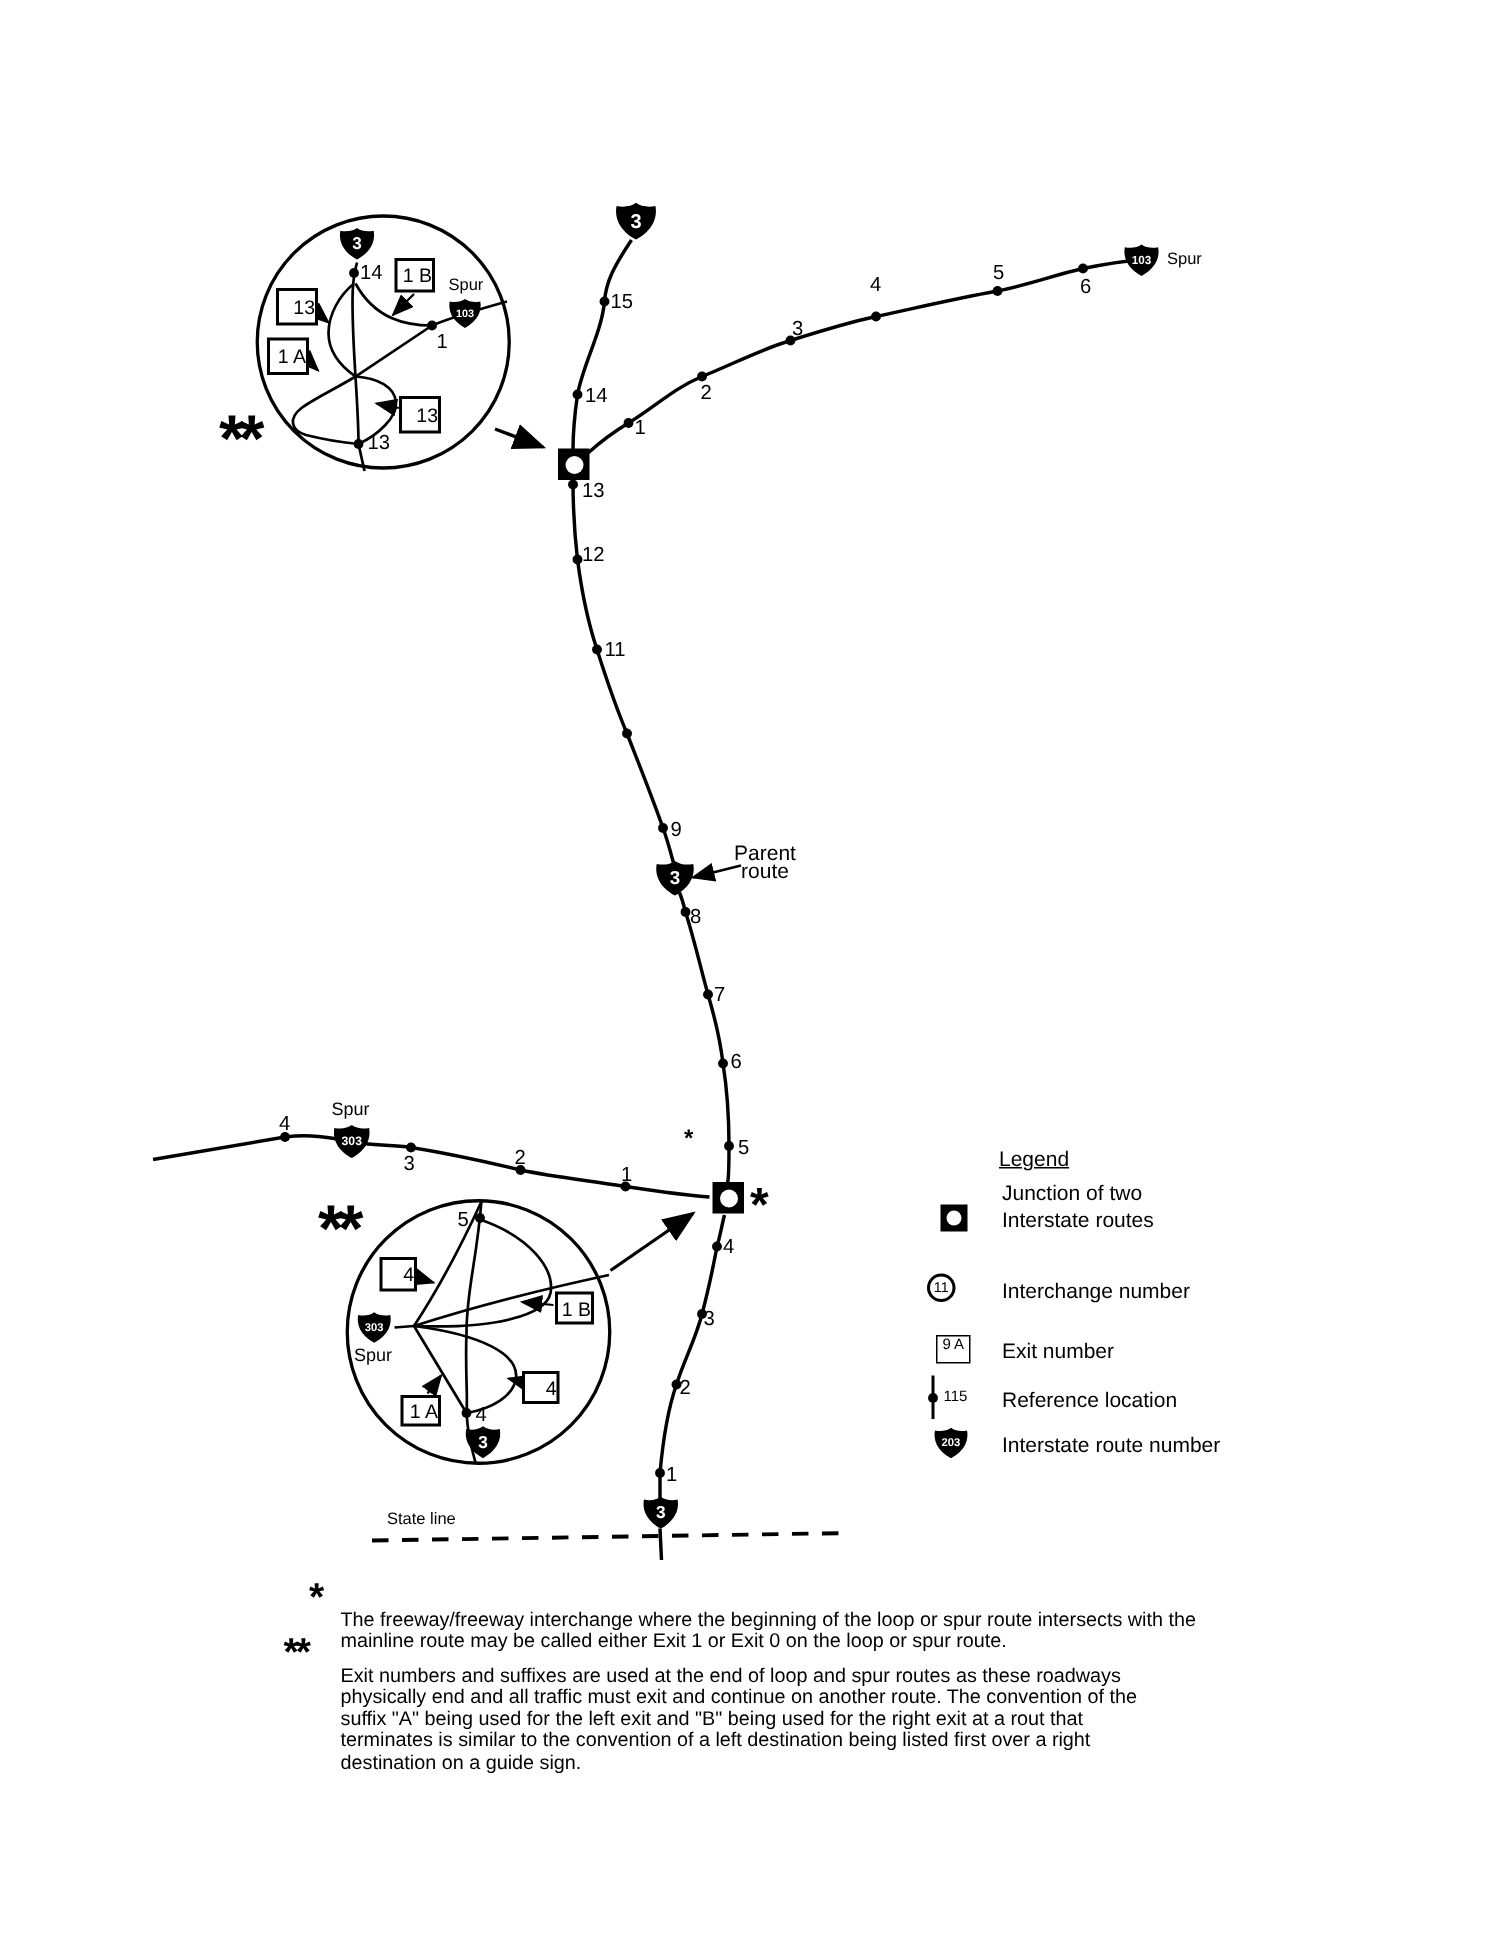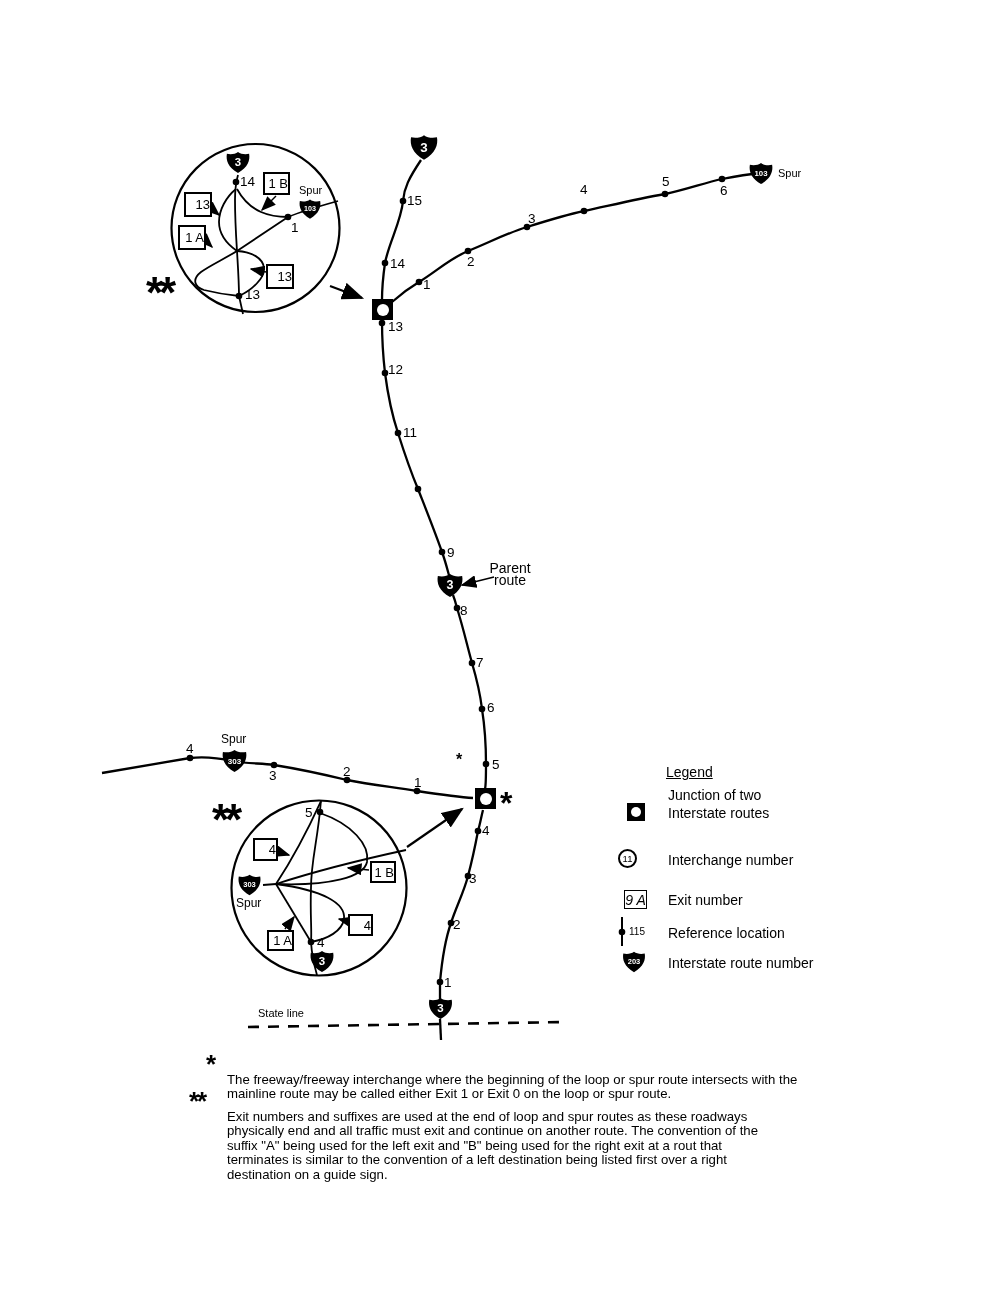--- a/index.html
+++ b/index.html
@@ -22,21 +22,21 @@
   .junction.small .jc{width:10px;height:10px;}
   .exitbox{position:absolute;background:#fff;border:2px solid #000;box-sizing:border-box;
            display:flex;align-items:center;justify-content:flex-end;font-size:13px;line-height:1;}
   .star{position:absolute;font-weight:bold;line-height:1;white-space:nowrap;}
   .legend-title{position:absolute;font-size:14px;text-decoration:underline;line-height:1.2;text-align:right;}
   .legend-label{position:absolute;font-size:14px;line-height:18px;white-space:pre-line;}
   .legend-circle{position:absolute;width:19px;height:19px;border:2px solid #000;border-radius:50%;
                  background:#fff;display:flex;align-items:center;justify-content:center;
                  font-size:9.5px;box-sizing:border-box;}
   .legend-exitbox{position:absolute;width:23px;height:19px;border:1.6px solid #000;background:#fff;
-                  display:flex;align-items:flex-end;justify-content:center;font-size:14px;box-sizing:border-box;font-style:italic;}
+                  display:flex;align-items:flex-start;justify-content:center;font-size:10px;box-sizing:border-box;}
   .legend-refnum{position:absolute;font-size:10px;line-height:1;}
   .parent-label{position:absolute;font-size:14px;line-height:11.5px;text-align:center;
                 white-space:pre-line;width:48px;}
   .footnote-text{position:absolute;font-size:13.2px;line-height:14.4px;white-space:pre-line;margin-top:20px;}
   .statelabel{position:absolute;font-size:11px;line-height:1;}
 </style>
 </head>
 <body>
 
 <div id="page">

